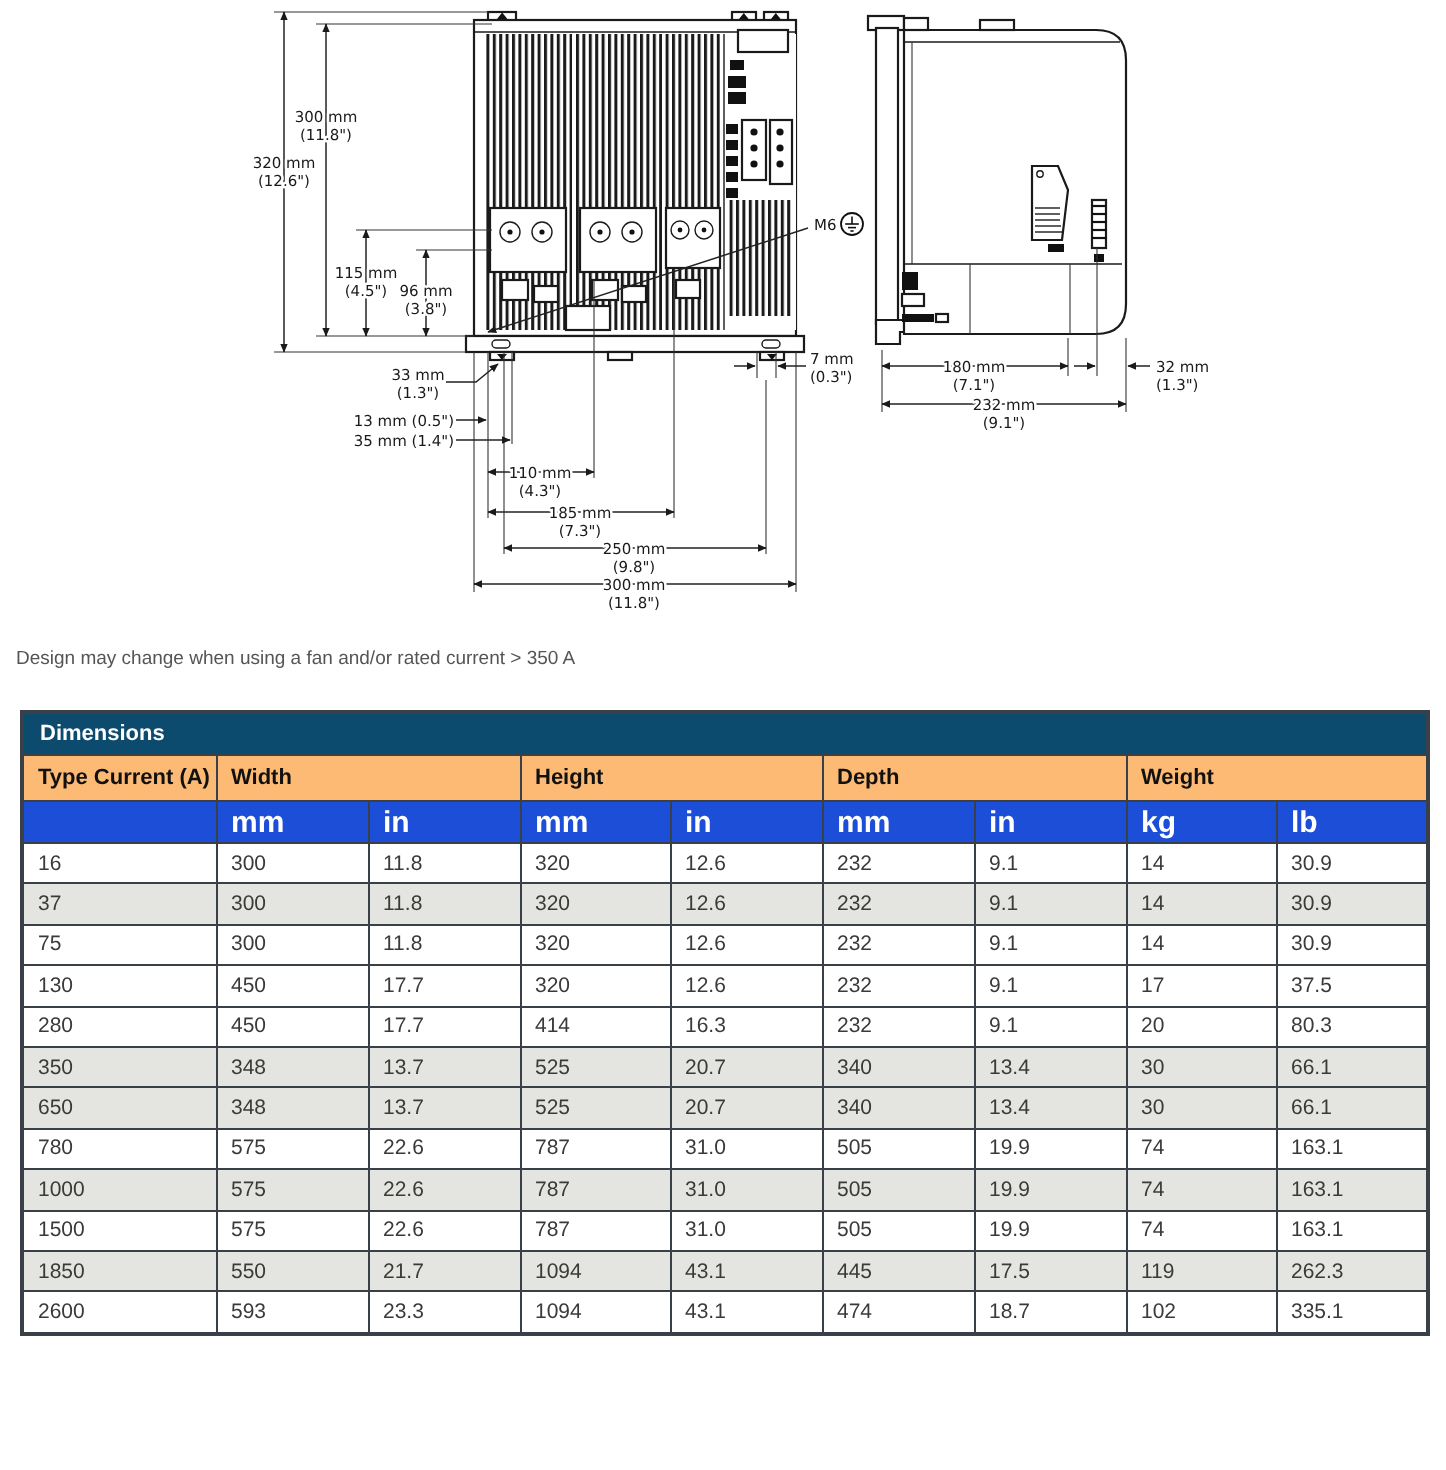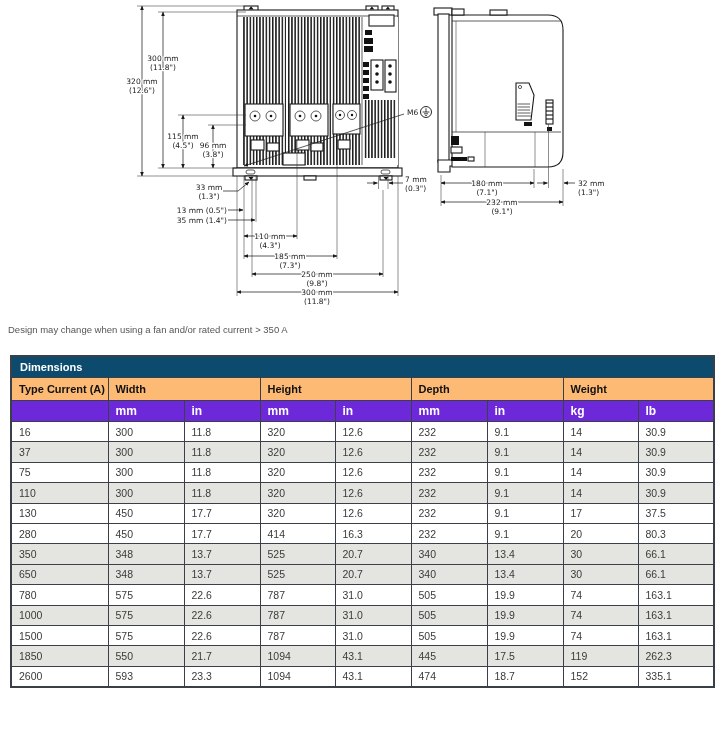--- a/index.html
+++ b/index.html
@@ -18,21 +18,21 @@
   
   #note{position:absolute;left:8px;top:324px;font-size:9.5px;color:#555;}
   
   #dim-table{position:absolute;left:10px;top:355px;width:703px;border-collapse:collapse;
              border:2px solid #3A4047;table-layout:fixed;}
   #dim-table th,#dim-table td{border:1px solid #3A4047;padding:0 0 0 7px;text-align:left;
              font-family:"Liberation Sans",sans-serif;white-space:nowrap;overflow:hidden;}
   #dim-table .title-row th{background:#0c4a6e;color:#fff;font-size:11px;font-weight:bold;
              height:20px;padding-left:8px;}
   #dim-table .group-row th{background:#fdba74;color:#111;font-size:11px;font-weight:bold;height:22px;}
-  #dim-table .units-row th{background:#6d28d9;color:#fff;font-size:12px;font-weight:bold;height:20px;}
+  #dim-table .units-row th{background:#1d4ed8;color:#fff;font-size:15px;font-weight:bold;height:20px;}
   #dim-table tbody td{font-size:10.5px;color:#3a3a3a;height:19.4px;background:#fff;}
   #dim-table tbody tr.alt td{background:#E4E4E1;}
 </style>
 </head>
 <body>
 
 <div id="page">
 
 <svg id="drawing" width="723" height="320" viewBox="0 0 723 320" xmlns="http://www.w3.org/2000/svg">
   <defs>
@@ -314,31 +314,20 @@
           <td>75</td>
           <td>300</td>
           <td>11.8</td>
           <td>320</td>
           <td>12.6</td>
           <td>232</td>
           <td>9.1</td>
           <td>14</td>
           <td>30.9</td>
         </tr>
-        <tr class="alt">
-          <td>110</td>
-          <td>300</td>
-          <td>11.8</td>
-          <td>320</td>
-          <td>12.6</td>
-          <td>232</td>
-          <td>9.1</td>
-          <td>14</td>
-          <td>30.9</td>
-        </tr>
         <tr>
           <td>130</td>
           <td>450</td>
           <td>17.7</td>
           <td>320</td>
           <td>12.6</td>
           <td>232</td>
           <td>9.1</td>
           <td>17</td>
           <td>37.5</td>
@@ -421,19 +410,19 @@
           <td>262.3</td>
         </tr>
         <tr>
           <td>2600</td>
           <td>593</td>
           <td>23.3</td>
           <td>1094</td>
           <td>43.1</td>
           <td>474</td>
           <td>18.7</td>
-          <td>152</td>
+          <td>102</td>
           <td>335.1</td>
         </tr>
       </tbody>
 </table>
 
 </div>
 
 </body></html>

